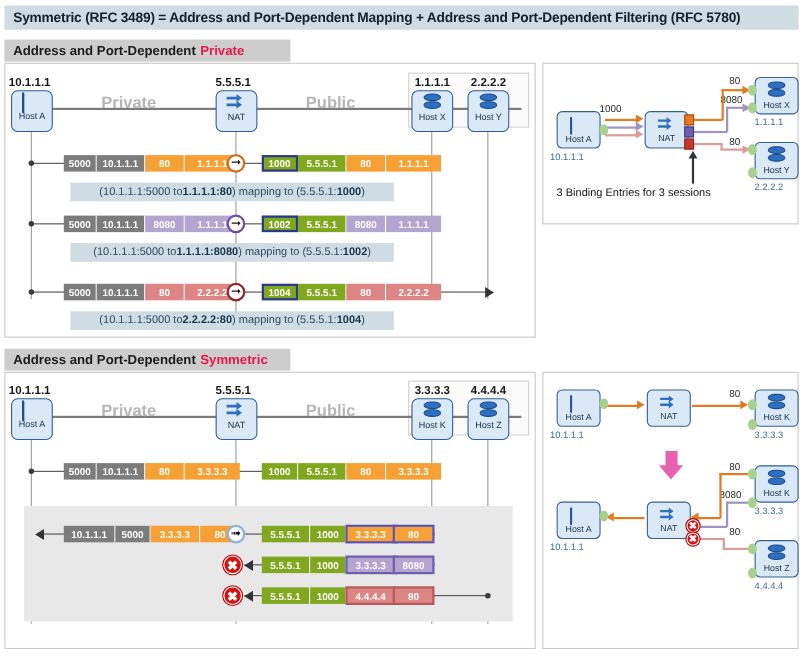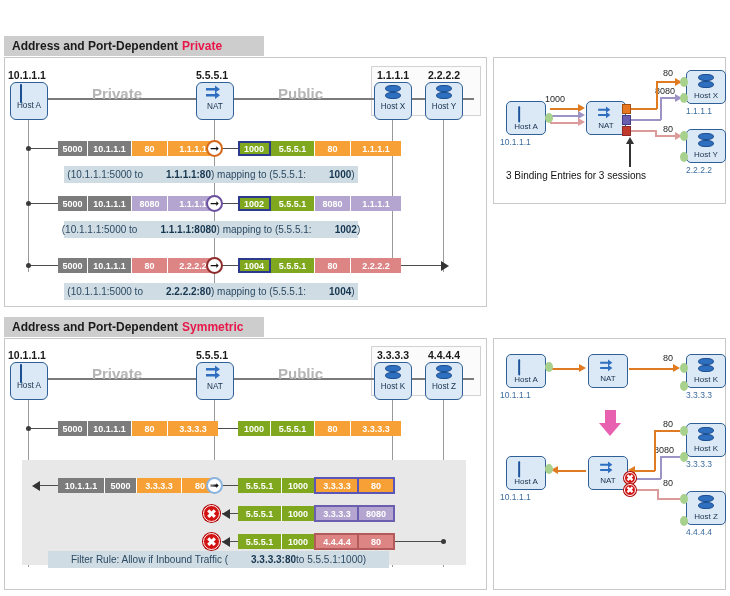--- a/index.html
+++ b/index.html
@@ -233,21 +233,21 @@
   .caption {
     position: absolute;
     height: 17px;
     background: #cfdce4;
     display: flex; align-items: center; justify-content: center;
     font-size: 10px;
     color: #2b4a63;
     white-space: nowrap;
     z-index: 6;
   }
-  .caption b { font-weight: bold; color: #16364f; margin-left: 23px; }
+  .caption b { font-weight: bold; color: #16364f; }
 
   
   .shade {
     position: absolute;
     background: #e8e8e8;
     z-index: 1;
   }
 
   
   .mini-node {
@@ -333,20 +333,21 @@
     width: 11px; height: 14px;
     background: #e861b0;
     z-index: 4;
   }
 </style>
 </head>
 <body>
 
 <div id="page">
 
+  <div class="title-banner">Symmetric (RFC 3489) = Address and Port-Dependent Mapping + Address and Port-Dependent Filtering (RFC 5780)</div>
 
   <div class="sect-header" style="left:4px; top:36px; width:260px;">
     <span>Address and Port-Dependent</span>
     <span class="hl">Private</span>
   </div>
 
   <div class="panel" style="left:4px; top:57px; width:483px; height:250px;"></div>
 
   <div class="group-box" style="left:371px; top:66px; width:110px; height:50px;"></div>
 
@@ -662,25 +663,20 @@
   <div class="dot" style="left:441px; top:539px;"></div>
   <div class="arrowhead left" style="left:222px; top:537px;"></div>
   <div class="xbadge" style="left:203px; top:533px;">✖</div>
   <div class="pkt" style="left:238px; top:534px;">
     <span class="f green" style="width:44px;">5.5.5.1</span>
     <span class="f green" style="width:33px;">1000</span>
     <span class="f red grp-outline-red" style="width:45px;">4.4.4.4</span>
     <span class="f red grp-outline-red" style="width:36px; margin-left:-2px;">80</span>
   </div>
 
-  <div class="caption" style="left:48px; top:551px; width:341px;">
-    <span>Filter Rule: Allow if Inbound Traffic (</span>
-      <b>3.3.3.3:80</b>
-      <span> to 5.5.5.1:1000)</span>
-  </div>
 
   <div class="panel" style="left:493px; top:338px; width:233px; height:252px;"></div>
 
   <div class="mini-node" style="left:506px; top:354px;">
     <span class="ico-mon" style="transform:scale(0.85);">
       <span class="scr"></span><span class="stand"></span>
     </span>
     <span class="mlabel">Host A</span>
   </div>
   <div class="mini-ip" style="left:500px; top:390px;">10.1.1.1</div>

